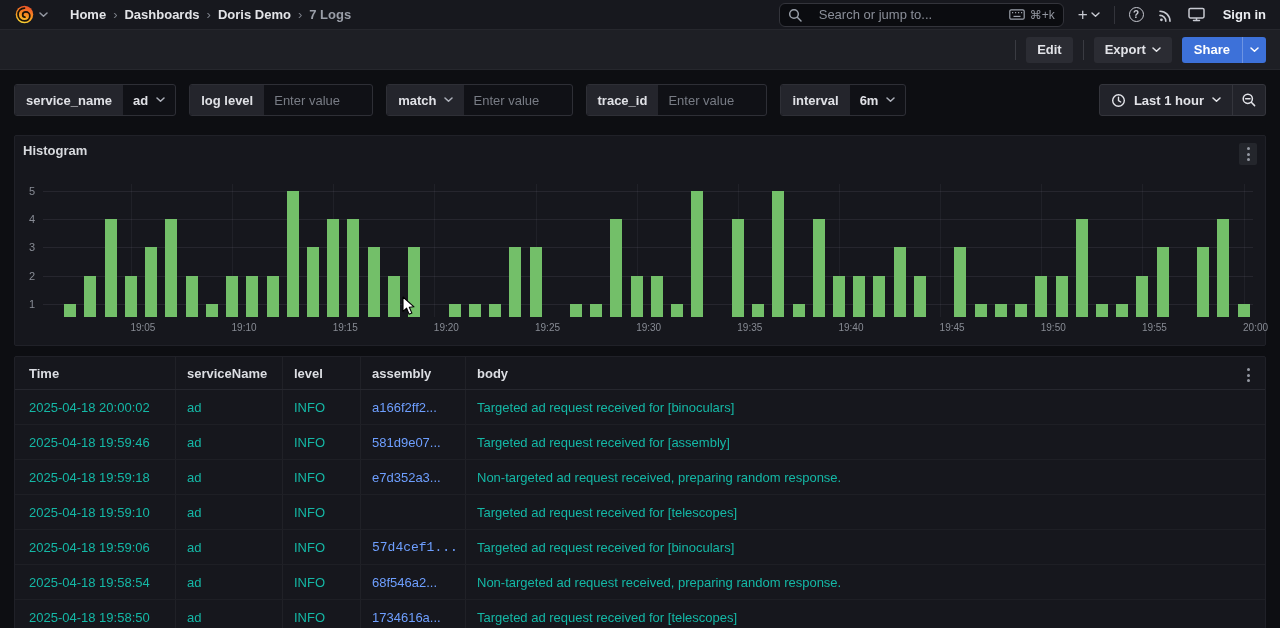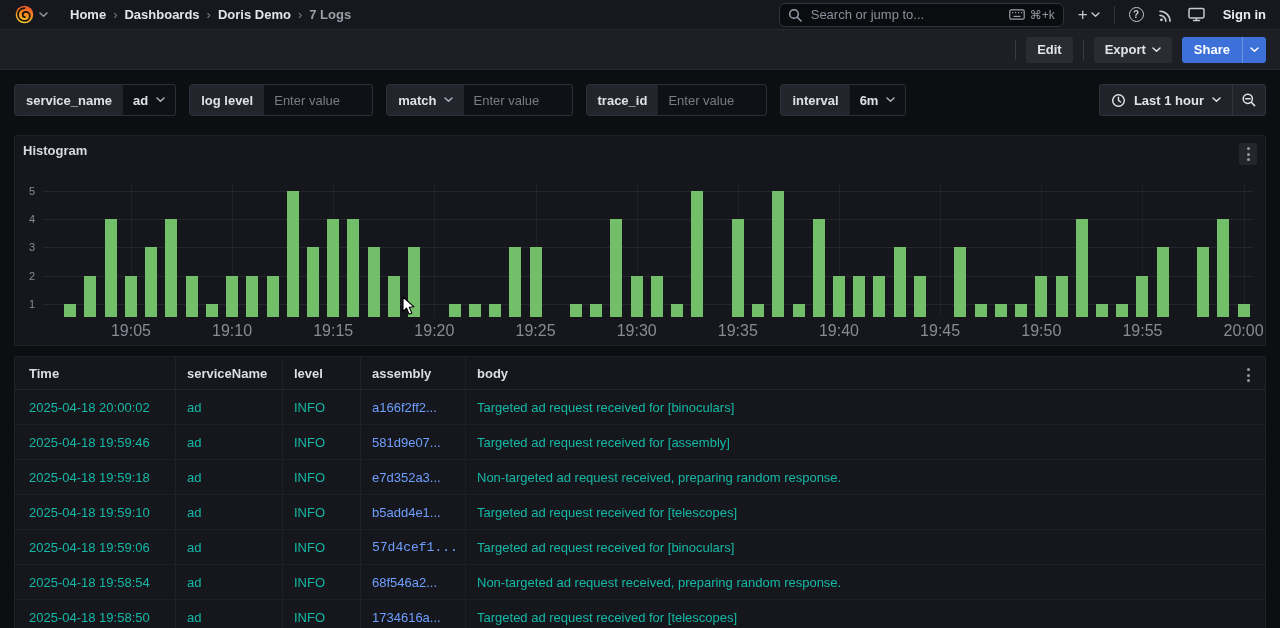--- a/index.html
+++ b/index.html
@@ -17,21 +17,21 @@
     display:flex; align-items:center; padding:0 14px; position:relative; z-index:5;
   }
   .logo-wrap { display:flex; align-items:center; gap:4px; margin-right:22px; cursor:pointer; }
   .breadcrumbs { display:flex; align-items:center; gap:7px; }
   .bc { font-weight:700; color:#e3e4e8; cursor:pointer; }
   .bc.current { color:#9a9ea8; font-weight:600; }
   .bc-sep { color:#7b7f88; }
   .nav-right { margin-left:auto; display:flex; align-items:center; gap:14px; }
   .searchbox {
     width:285px; height:24px; background:#0b0c10; border:1px solid #33343b;
-    border-radius:6px; display:flex; align-items:center; padding:0 8px; gap:9px;
+    border-radius:6px; display:flex; align-items:center; padding:0 8px; gap:17px;
   }
   .searchbox input {
     background:transparent; border:none; outline:none; color:#ccccdc;
     font-family:inherit; font-size:13px; flex:1; min-width:0;
   }
   .searchbox input::placeholder { color:#8b8f99; }
   .kbd-hint { display:flex; align-items:center; gap:5px; color:#9397a1; font-size:12px; white-space:nowrap; }
   .nav-icon-btn { display:flex; align-items:center; gap:3px; cursor:pointer; color:#c7c9d1; }
   .plus-glyph { font-size:17px; line-height:1; color:#c7c9d1; font-weight:400; }
   .nav-divider { width:1px; height:18px; background:#33343b; }
@@ -84,21 +84,21 @@
   .panel-title { position:absolute; left:8px; top:7px; font-weight:700; color:#d8dade; font-size:13px; }
   .kebab { position:absolute; top:7px; right:8px; width:18px; height:22px; display:flex; flex-direction:column; align-items:center; justify-content:center; gap:2.5px; cursor:pointer; border-radius:2px; }
   .kebab.raised { background:#24262c; }
   .kebab i { width:3px; height:3px; border-radius:50%; background:#9599a3; }
 
   
   #chart-area { position:absolute; inset:0; }
   .gridline-h { position:absolute; left:28px; width:1210px; height:1px; background:rgba(204,204,220,0.09); }
   .gridline-v { position:absolute; width:1px; background:rgba(204,204,220,0.06); top:48px; }
   .ytick { position:absolute; left:0; width:20px; text-align:right; font-size:11px; color:#878b94; }
-  .xtick { position:absolute; font-size:16px; color:#878b94; transform:translateX(-50%); top:186px; white-space:nowrap; }
+  .xtick { position:absolute; font-size:10px; color:#878b94; transform:translateX(-50%); top:186px; white-space:nowrap;margin-left:12px; }
   .bar { position:absolute; width:12px; }
 
   
   .gtable { position:absolute; inset:0; overflow:hidden; }
   .g-colborder { position:absolute; top:0; bottom:0; width:1px; background:#202127; }
   .g-header { position:absolute; left:0; right:0; top:0; height:33px; }
   .g-row { position:absolute; left:0; right:0; height:35px; border-bottom:1px solid #1e1f25; }
   .g-header { border-bottom:1px solid #26272e; }
   .g-cell { position:absolute; top:0; bottom:0; display:flex; align-items:center; padding-left:12px; white-space:nowrap; overflow:hidden; }
   .g-cell.c0 { padding-left:14px; }
@@ -413,21 +413,20 @@
         <div class="g-cell c0" style="left: 0px; width: 160px;">2025-04-18 19:59:18</div>
         <div class="g-cell c1" style="left: 160px; width: 107px;">ad</div>
         <div class="g-cell c2" style="left: 267px; width: 78px;">INFO</div>
         <div class="g-cell c3 link" style="left: 345px; width: 105px;">e7d352a3...</div>
         <div class="g-cell c4" style="left: 450px; width: 800px;">Non-targeted ad request received, preparing random response.</div>
       </div>
       <div class="g-row" style="top: 138px;">
         <div class="g-cell c0" style="left: 0px; width: 160px;">2025-04-18 19:59:10</div>
         <div class="g-cell c1" style="left: 160px; width: 107px;">ad</div>
         <div class="g-cell c2" style="left: 267px; width: 78px;">INFO</div>
-        <div class="g-cell c3 link" style="left: 345px; width: 105px;">b5add4e1...</div>
         <div class="g-cell c4" style="left: 450px; width: 800px;">Targeted ad request received for [telescopes]</div>
       </div>
       <div class="g-row" style="top: 173px;">
         <div class="g-cell c0" style="left: 0px; width: 160px;">2025-04-18 19:59:06</div>
         <div class="g-cell c1" style="left: 160px; width: 107px;">ad</div>
         <div class="g-cell c2" style="left: 267px; width: 78px;">INFO</div>
         <div class="g-cell c3 link" style="left: 345px; width: 105px; font-family: Liberation Mono, monospace;">57d4cef1...</div>
         <div class="g-cell c4" style="left: 450px; width: 800px;">Targeted ad request received for [binoculars]</div>
       </div>
       <div class="g-row" style="top: 208px;">

